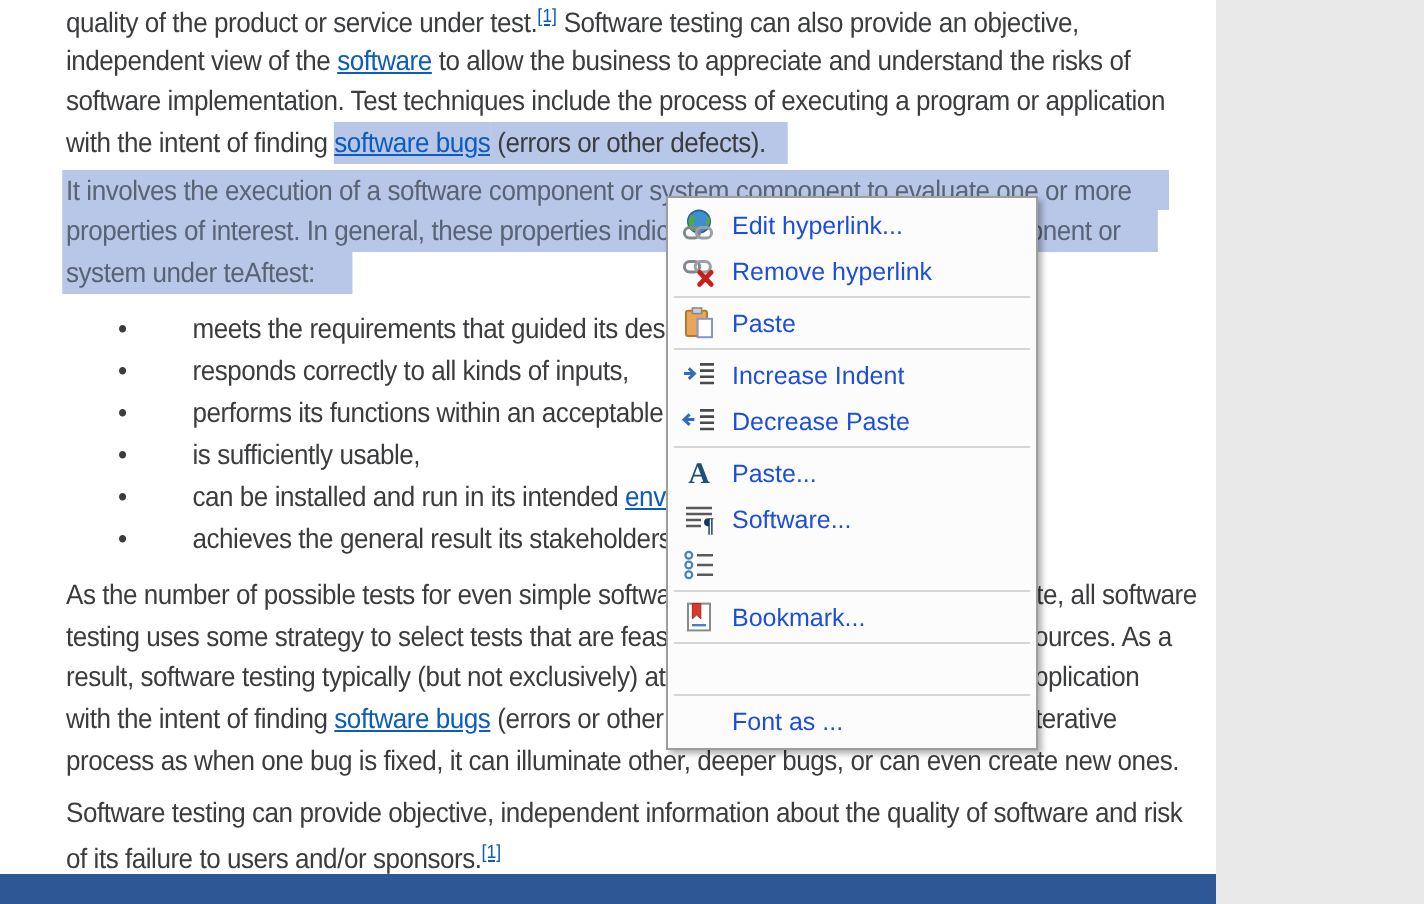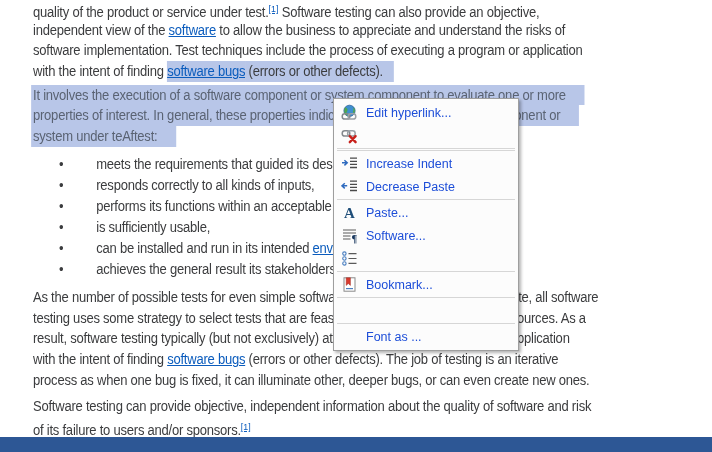--- a/index.html
+++ b/index.html
@@ -1,16 +1,16 @@
 <!DOCTYPE html>
 <html><head>
 <meta charset="utf-8">
 <style>
   html,body{margin:0;padding:0;background:#e9e9e9;}
-  .canvas{position:relative;width:712px;height:452px;background:#ffffff;overflow:hidden;
+  .canvas{position:relative;width:608px;height:452px;background:#ffffff;overflow:hidden;
           font-family:"Liberation Sans",sans-serif;}
 
   
   .doc{position:absolute;left:33px;top:-1px;width:700px;
        transform:scaleX(0.93);transform-origin:0 0;
        font-size:14px;letter-spacing:-0.25px;line-height:20.7px;color:#3b3c3e;}
   .line{height:20.7px;white-space:nowrap;}
   .para{margin:0;}
   .blk0{margin-bottom:3px;}
   .blk1{margin-bottom:7px;}
@@ -109,22 +109,33 @@
           <span class="menu-label">Edit hyperlink...</span>
         </div>
         <div class="menu-item">
           <span class="menu-icon">
             <svg width="17" height="17" viewBox="0 0 17 17">
   <rect x="1.2" y="3.8" width="7.6" height="5.2" rx="2.6" fill="none" stroke="#83888d" stroke-width="1.5"></rect>
   <rect x="6.6" y="3.8" width="7.6" height="5.2" rx="2.6" fill="none" stroke="#9aa0a6" stroke-width="1.5"></rect>
   <path d="M8.8 9.2 L14.6 15.2 M14.6 9.2 L8.8 15.2" stroke="#c7201a" stroke-width="2.4" stroke-linecap="round"></path>
 </svg>
           </span>
-        </div>
-        <div class="menu-separator"></div>
+          <span class="menu-label">Remove hyperlink</span>
+        </div>
+        <div class="menu-separator"></div>
+        <div class="menu-item">
+          <span class="menu-icon">
+            <svg width="17" height="17" viewBox="0 0 17 17">
+  <rect x="2" y="2.4" width="10.5" height="12.6" rx="1" fill="#e9a55c" stroke="#b97a28" stroke-width="1"></rect>
+  <rect x="5.2" y="1" width="4.6" height="2.8" fill="#cfcfcf" stroke="#8b8b8b" stroke-width="0.8"></rect>
+  <rect x="7.8" y="6.4" width="7.2" height="9.2" fill="#ffffff" stroke="#8796c8" stroke-width="1"></rect>
+</svg>
+          </span>
+          <span class="menu-label">Paste</span>
+        </div>
         <div class="menu-separator"></div>
         <div class="menu-item">
           <span class="menu-icon">
             <svg width="17" height="17" viewBox="0 0 17 17">
   <path d="M9 3.2 H16 M9 6.3 H16 M9 9.4 H16 M9 12.5 H16" stroke="#4a4a4a" stroke-width="1.3"></path>
   <path d="M1 7.8 H5.4 M3.4 5.2 L6.2 7.8 L3.4 10.4" stroke="#2f6bbf" stroke-width="1.5" fill="none"></path>
 </svg>
           </span>
           <span class="menu-label">Increase Indent</span>
         </div>

